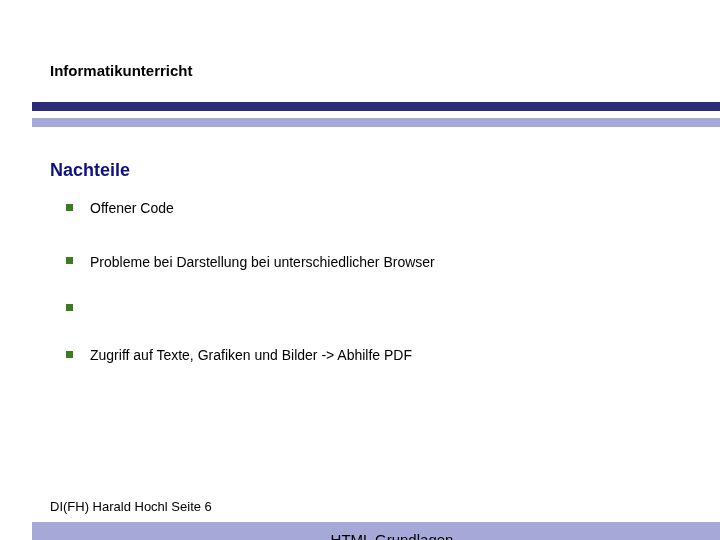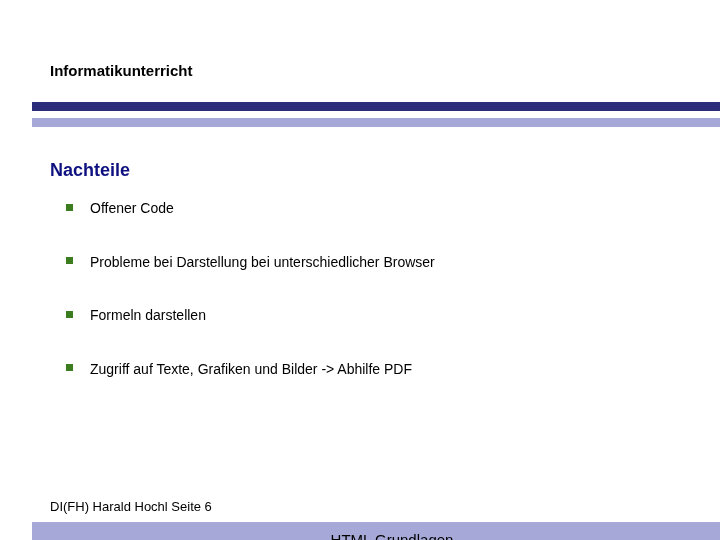--- a/index.html
+++ b/index.html
@@ -30,21 +30,20 @@
     <div class="bullet">
       <span class="sq"></span>
       <span class="bt">Offener Code</span>
     </div>
     <div class="bullet">
       <span class="sq"></span>
       <span class="bt">Probleme bei Darstellung bei unterschiedlicher Browser</span>
     </div>
     <div class="bullet">
       <span class="sq"></span>
-      <span class="bt">Formeln darstellen</span>
     </div>
     <div class="bullet">
       <span class="sq"></span>
       <span class="bt">Zugriff auf Texte, Grafiken und Bilder -&gt; Abhilfe PDF</span>
     </div>
   </div>
 
   <div class="footer-left">DI(FH) Harald Hochl  Seite 6</div>
   <div class="footer-bar">
     <span class="footer-text">HTML Grundlagen</span>

